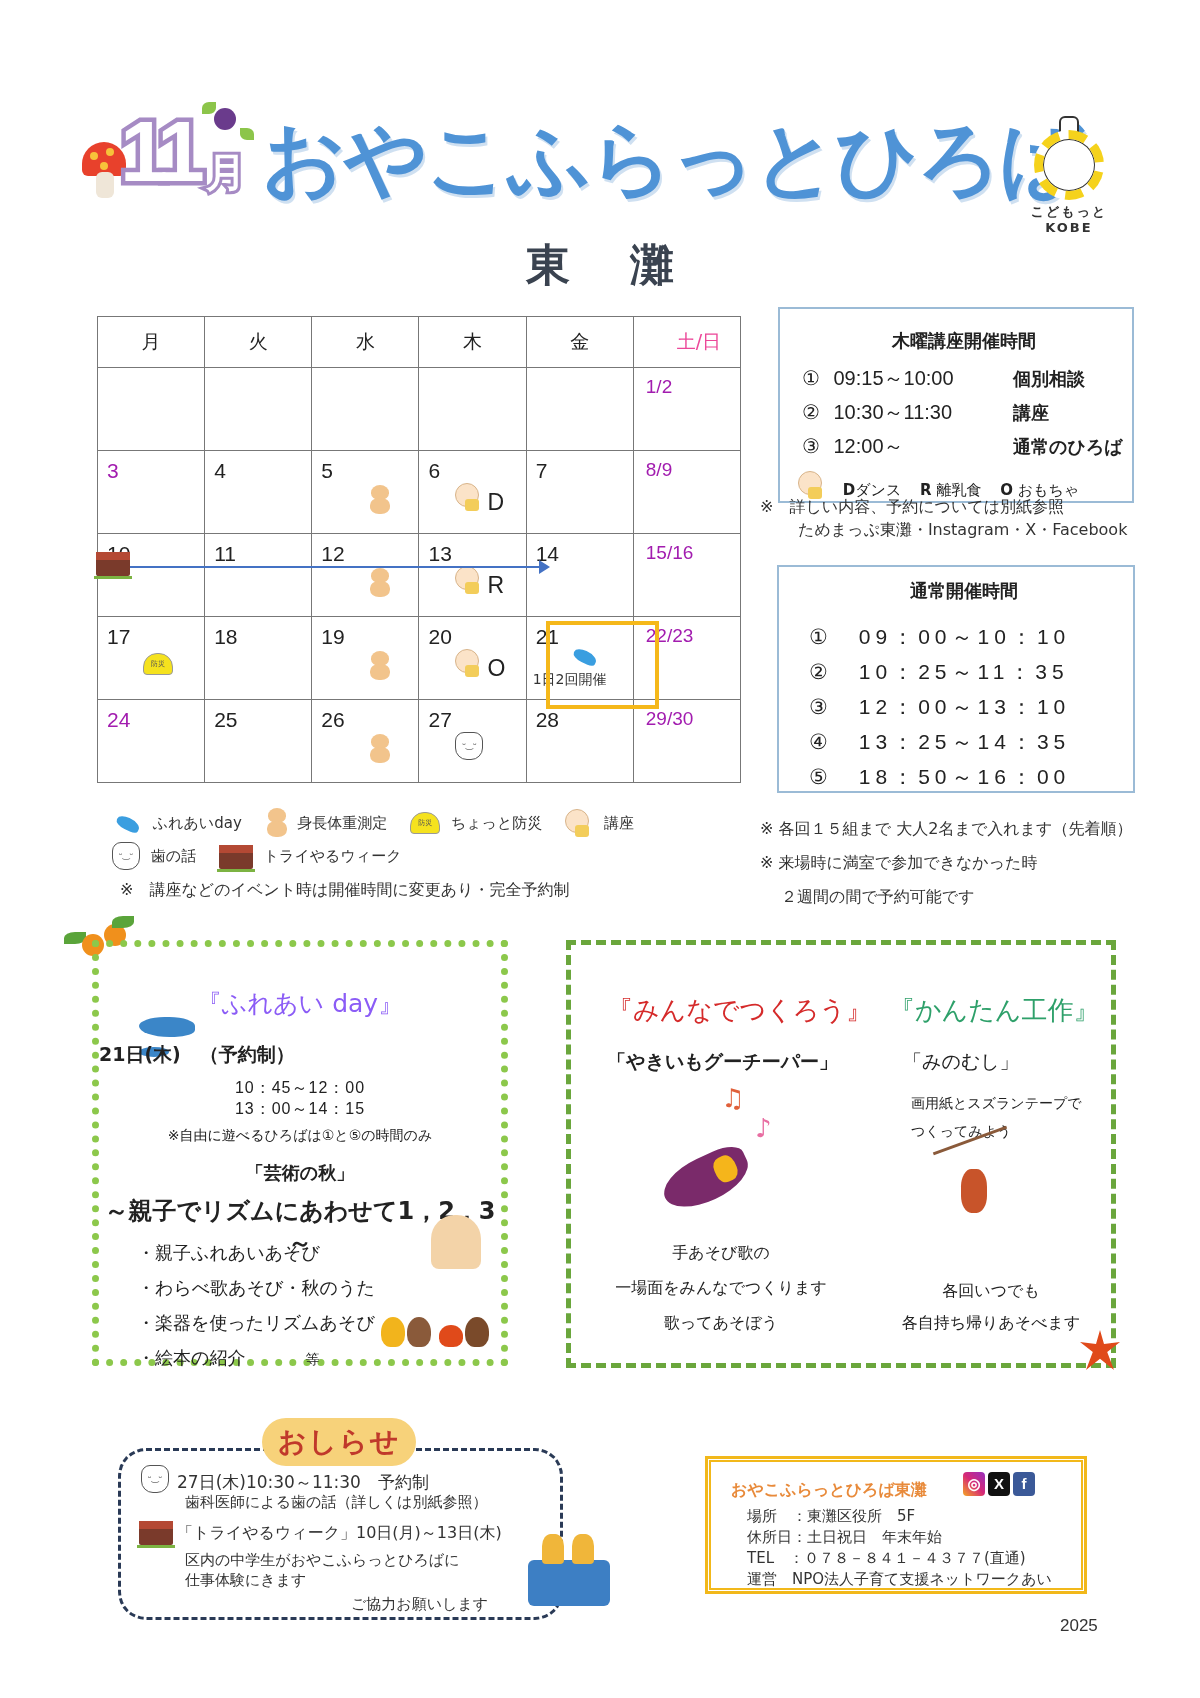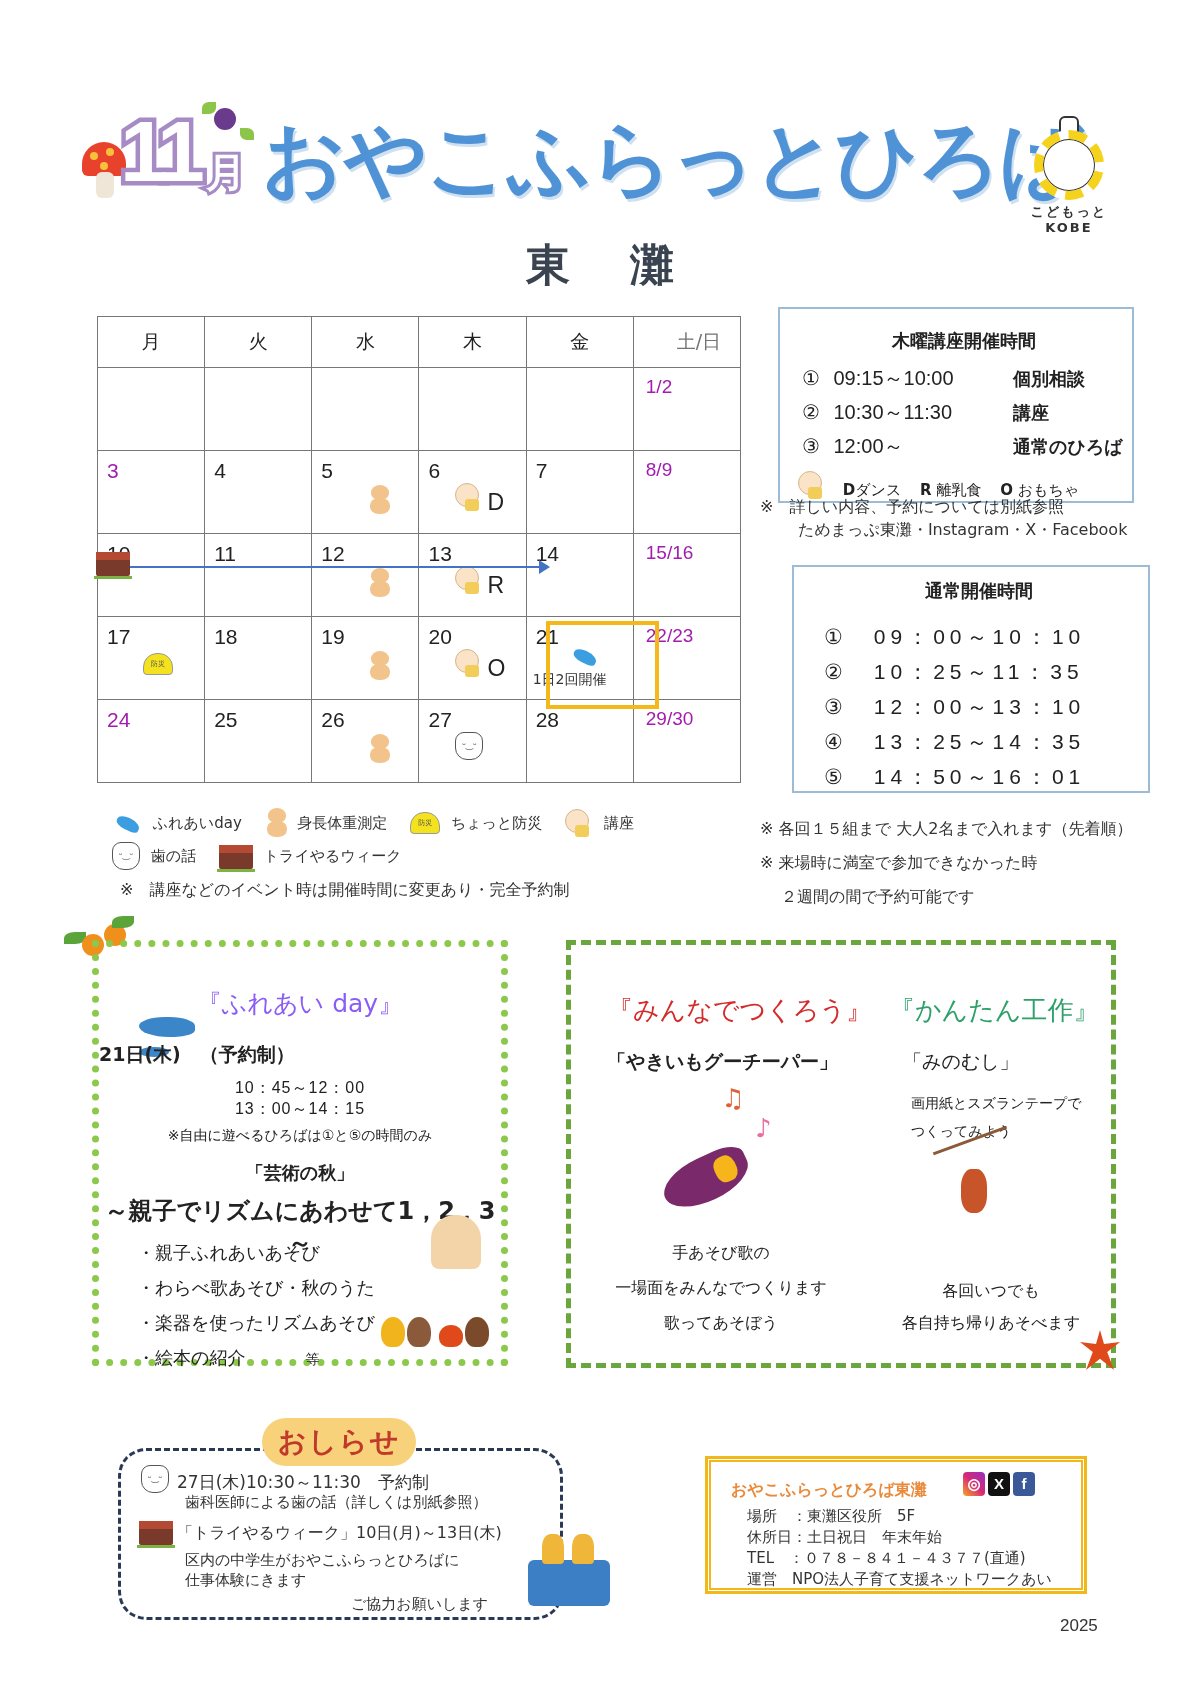--- a/index.html
+++ b/index.html
@@ -31,21 +31,21 @@
 
   .district { left:0; width:1200px; top:236px; text-align:center; font-size:44px; font-weight:bold;
               color:#3a4350; letter-spacing:60px; padding-left:60px; box-sizing:border-box;
               font-family:"DejaVu Sans", sans-serif; }
 
   
   .calendar { left:97px; top:316px; width:644px; border-collapse:collapse; table-layout:fixed; }
   .calendar td, .calendar th { border:1.5px solid #777; vertical-align:top; position:relative; padding:0; }
   .calendar th { height:50px; font-weight:normal; font-size:19px; text-align:center; vertical-align:middle; }
   .calendar td { height:82px; }
-  .calendar th.weekend { color:#737373;padding-left:24px; }
+  .calendar th.weekend { color:#ec4899;padding-left:24px; }
   .day-num { position:absolute; left:9px; top:8px; font-size:21px; font-family:"Liberation Sans", sans-serif; color:#222; }
   .day-num.red { color:#a21caf; }
   .weekend-col .day-num { left:12px; font-size:19px; }
   .cell-icon { position:absolute; font-size:22px; line-height:1; }
   .bear { right:28px; top:34px; width:20px; height:30px; }
   .bear .head { position:absolute; left:1px; top:0; width:18px; height:15px; background:#f2c48c; border-radius:50% 50% 45% 45%; }
   .bear .body { position:absolute; left:0; top:13px; width:20px; height:16px; background:#f2c48c; border-radius:45%; }
   .baby { left:36px; top:32px; width:26px; height:28px; }
   .baby .face { position:absolute; left:0; top:0; width:22px; height:22px; border-radius:50%; background:#fbe3c8; border:1px solid #d8b48a; }
   .baby .cloth { position:absolute; left:10px; top:16px; width:14px; height:12px; background:#f3cd5a; border-radius:3px; }
@@ -69,21 +69,21 @@
   .sched-row { position:absolute; left:22px; font-size:20px; white-space:nowrap; font-family:"Liberation Sans", sans-serif; }
   .sched-row .t { display:inline-block; width:174px; }
   .sched-row .d { font-family:"DejaVu Sans", sans-serif; font-size:18px; font-weight:bold; }
   .legend-mini { position:absolute; left:18px; top:158px; font-size:15px; white-space:nowrap; }
   .legend-mini .baby { position:relative; display:inline-block; left:0; top:4px; margin-right:14px; }
   .legend-mini span.k { margin-right:14px; }
 
   .note-details { left:760px; top:495px; font-size:16px; line-height:23px; color:#333; white-space:nowrap; }
   .note-details .ind { padding-left:38px; }
 
-  .box-reg { left:777px; top:565px; width:358px; height:228px; border:2px solid #9bbbd6; box-sizing:border-box;margin-left:15px; }
+  .box-reg { left:777px; top:565px; width:358px; height:228px; border:2px solid #9bbbd6; box-sizing:border-box; }
   .reg-row { position:absolute; left:30px; font-size:21px; letter-spacing:5px; white-space:nowrap; font-family:"Liberation Sans", sans-serif; }
 
   
   .legend { left:112px; top:808px; font-size:15px; color:#333; white-space:nowrap; }
   .legend-item { display:inline-block; margin-right:18px; vertical-align:middle; }
   .legend-item .ic { display:inline-block; vertical-align:middle; margin-right:6px; position:relative; }
   .legend2 { left:112px; top:842px; font-size:15px; color:#333; white-space:nowrap; }
   .legend-note { left:120px; top:880px; font-size:16px; color:#333; white-space:nowrap; }
   .right-notes { left:760px; top:812px; font-size:16px; color:#333; line-height:34px; white-space:nowrap; }
 
@@ -338,21 +338,21 @@
   <div>※　詳しい内容、予約については別紙参照</div>
   <div class="ind">ためまっぷ東灘・Instagram・X・Facebook</div>
 </div>
 
 <div class="abs box-reg">
   <div class="box-title" style="margin-top:12px">通常開催時間</div>
   <div class="reg-row" style="top:56px">①　09：00～10：10</div>
   <div class="reg-row" style="top:91px">②　10：25～11：35</div>
   <div class="reg-row" style="top:126px">③　12：00～13：10</div>
   <div class="reg-row" style="top:161px">④　13：25～14：35</div>
-  <div class="reg-row" style="top:196px">⑤　14：50～16：01</div>
+  <div class="reg-row" style="top:196px">⑤　18：50～16：00</div>
 </div>
 
 <div class="abs legend">
   <span class="legend-item">
     <span class="ic" style="width:30px;height:22px"><span class="dolphin" style="left:0;top:0">
           <b></b>
         </span></span>
     <span>ふれあいday</span>
   </span>
   <span class="legend-item">

